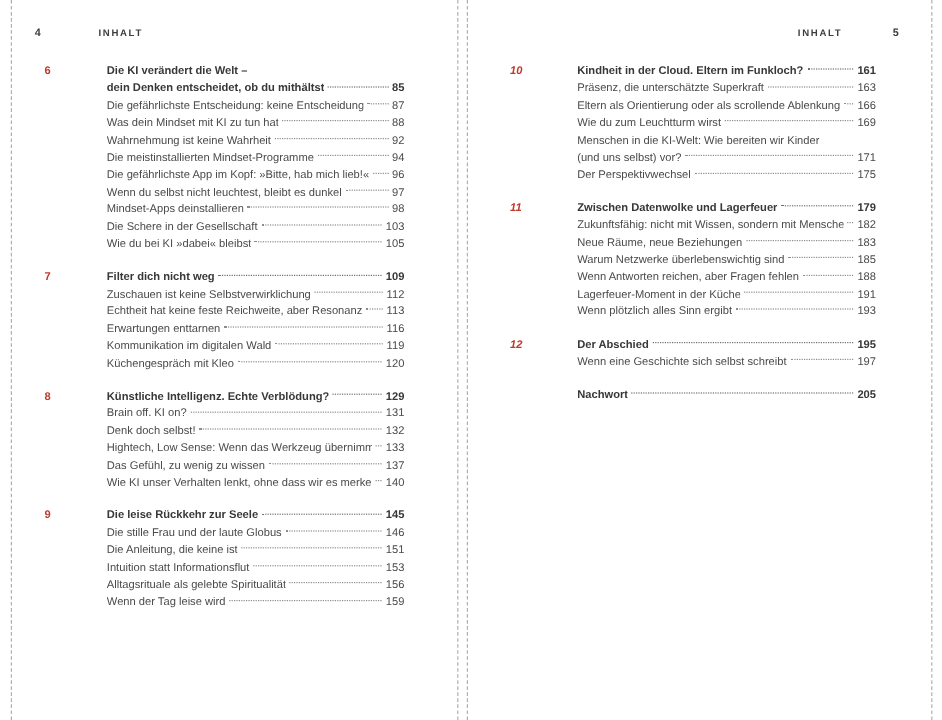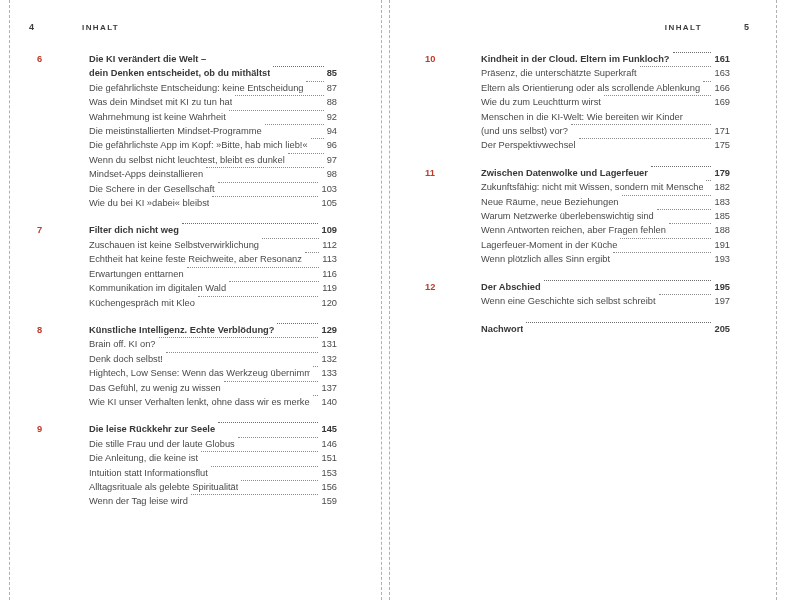--- a/index.html
+++ b/index.html
@@ -33,25 +33,25 @@
   #page-left .running-head{margin-left:48px;}
   #page-right .page-header{justify-content:flex-end;}
   #page-right .folio{margin-left:42px;margin-right:-19px;}
 
   .chapter{display:flex;margin-top:13px;}
   .chapter:first-child{margin-top:0;}
   .ch-num{
     flex:0 0 52px;font-weight:700;color:var(--accent);
     font-size:9.3px;line-height:14.4px;
   }
-  #page-right .ch-num{flex-basis:56px;}
+  #page-right .ch-num{flex-basis:56px;font-style:italic;}
   .ch-body{flex:1 1 auto;min-width:0;}
 
   .row{
-    display:flex;align-items:flex-start;
+    display:flex;align-items:center;
     line-height:14.4px;font-size:9.3px;color:var(--entry_ink);
   }
   .row.bold{font-weight:700;color:var(--ink);}
   .txt{white-space:nowrap;flex:0 1 auto;overflow:hidden;}
   .leader{
     flex:1 0 5px;
     border-bottom:1.8px dotted var(--dot);
     margin:0 3px 3px 3px;
   }
   .row.bold .leader{border-bottom-color:#6e6e6e;}

